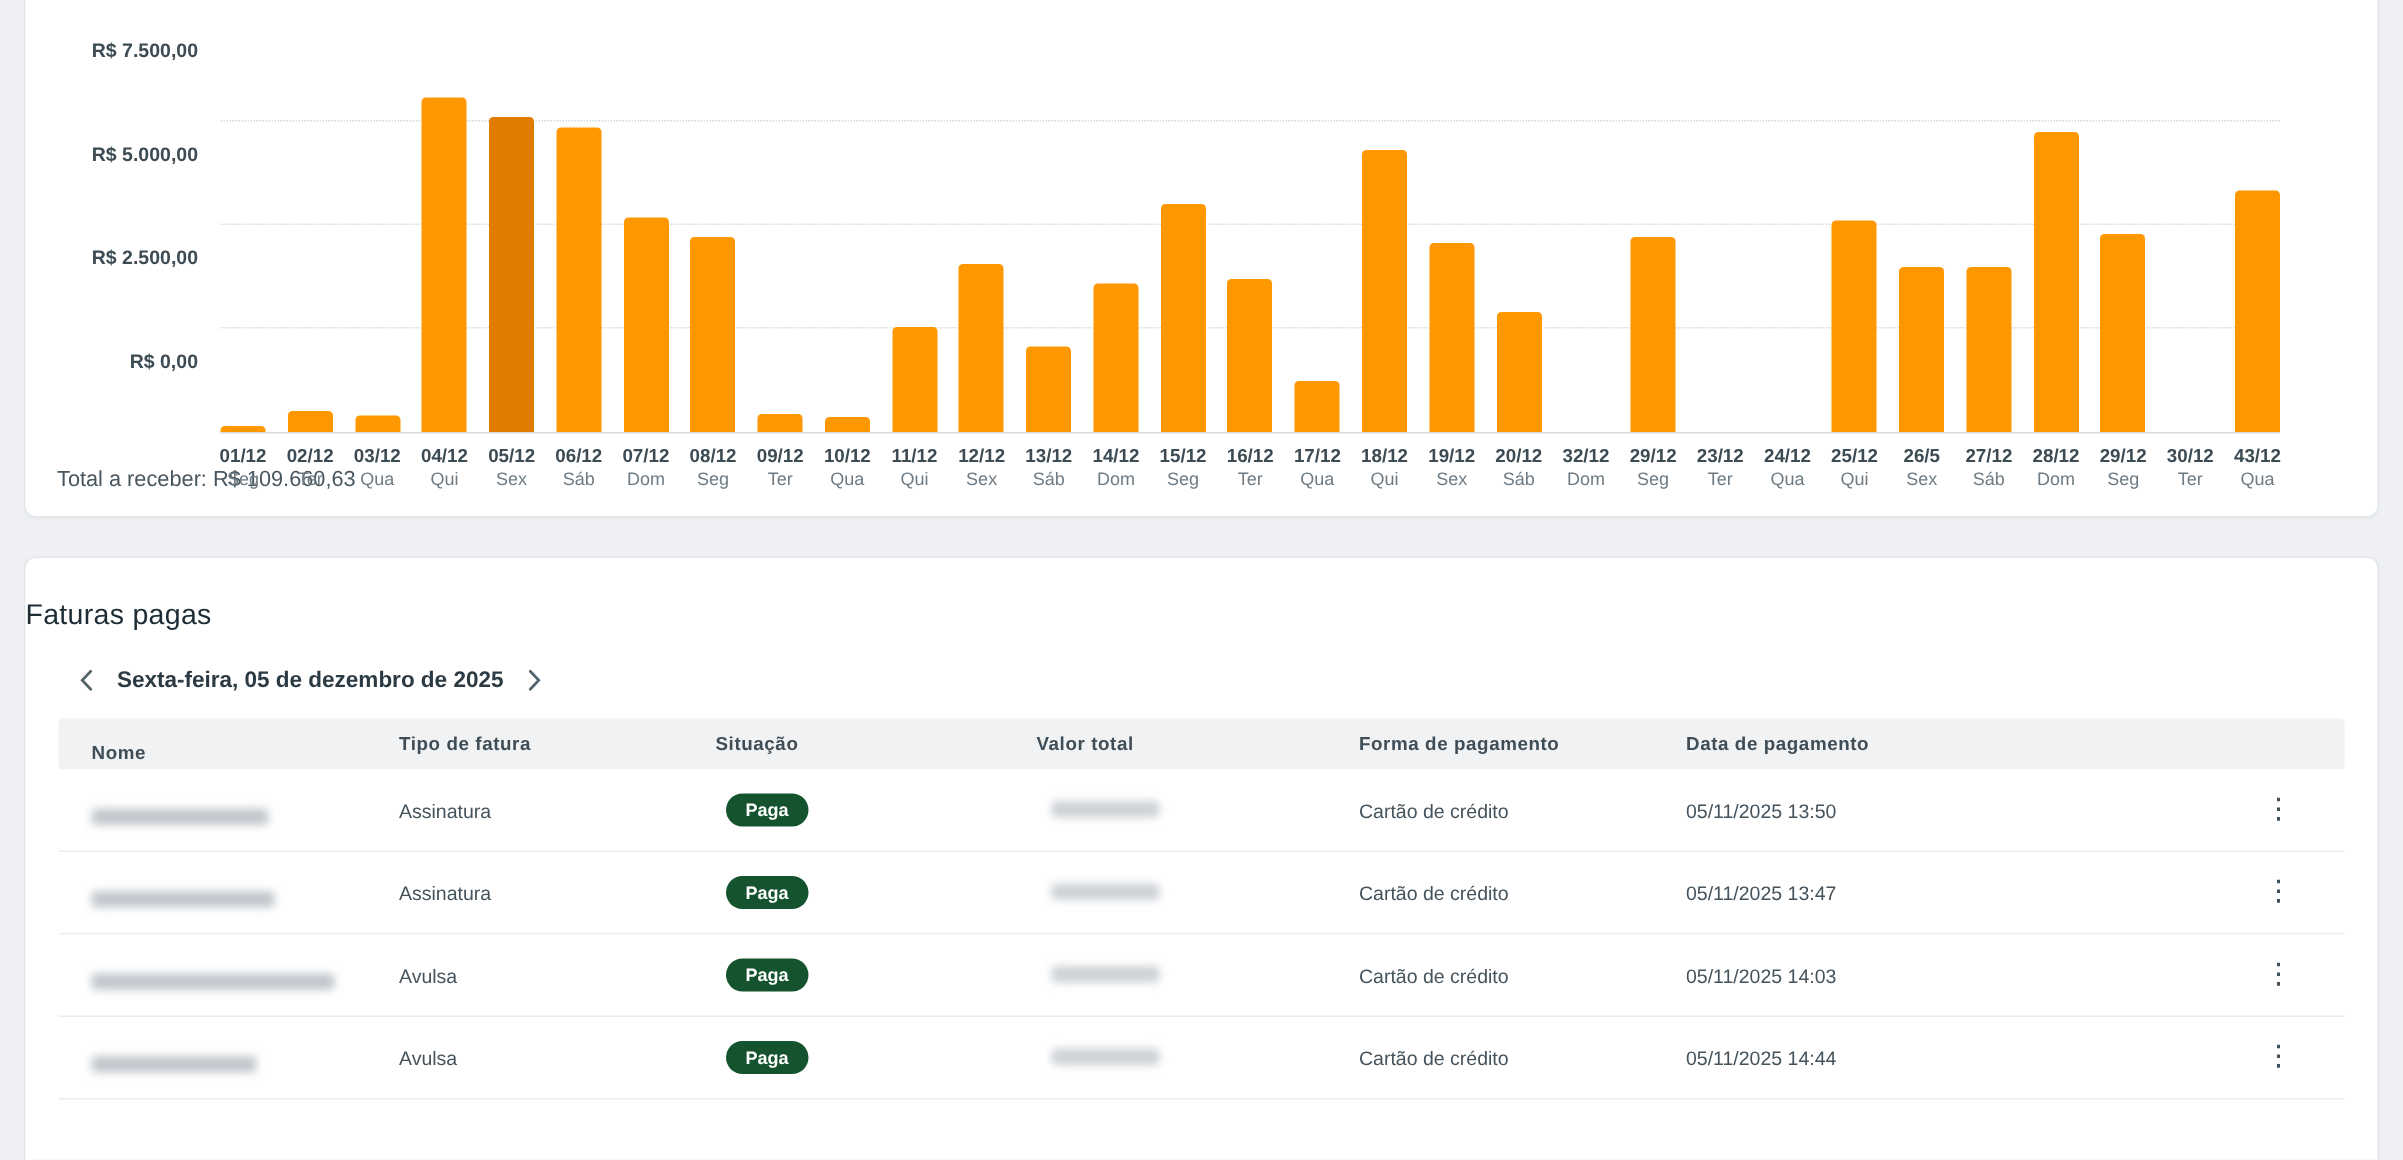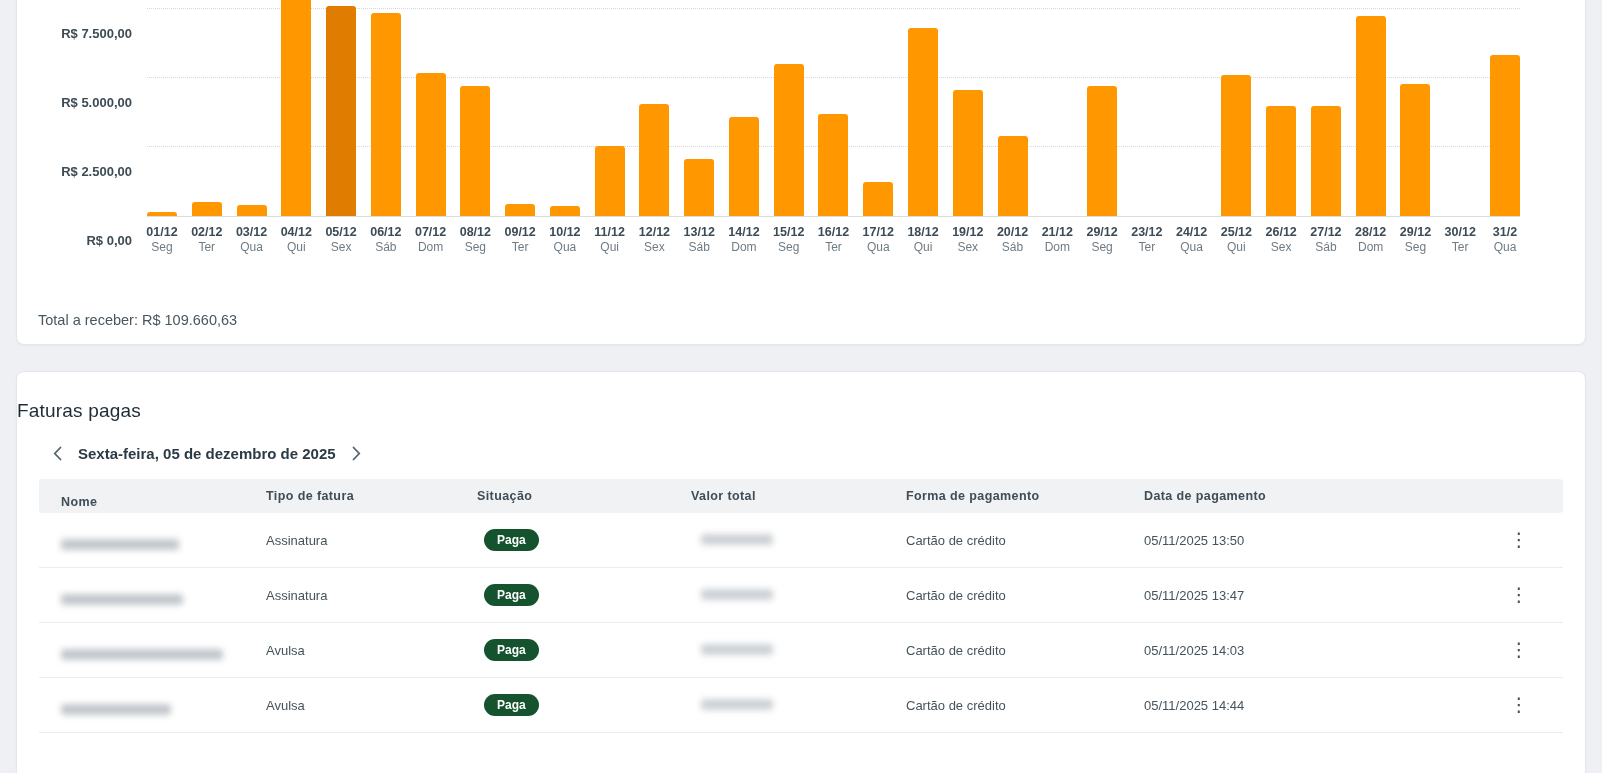--- a/index.html
+++ b/index.html
@@ -19,21 +19,21 @@
   
   .chart-card { margin-top: -14px; padding: 14px 0 16px; }
   .chart { position: relative; height: 295px; }
   .y-axis { position: absolute; left: 0; top: 0; width: 115px; height: 240px; }
   .ytick {
     position: absolute; right: 0; width: 115px; text-align: right;
     font-size: 13px; font-weight: bold; color: #3c4b54; line-height: 16px;
     white-space: nowrap;
   }
   .plot {
-    position: absolute; left: 130px; right: 65px; top: 0; height: 216px;
+    position: absolute; left: 130px; right: 65px; top: 0; height: 288px;
     border-bottom: 1px solid #d9dce1;
   }
   .gridline { position: absolute; left: 0; right: 0; border-top: 1px dotted #d4d8dd; }
   .bars { position: absolute; inset: 0; display: flex; justify-content: space-between; align-items: flex-end; z-index: 1; }
   .bar-slot { position: relative; width: 30px; height: 100%; display: flex; align-items: flex-end; justify-content: center; }
   .bar { width: 30px; border-radius: 3px 3px 0 0; cursor: pointer; }
   .x-label {
     position: absolute; top: 100%; margin-top: 9px; left: 50%;
     transform: translateX(-50%); width: 48px; text-align: center;
   }
@@ -56,21 +56,21 @@
     display: flex; align-items: center; height: 34px;
     background: #f1f2f4; border-radius: 3px;
     font-size: 12.5px; color: #3f4d57; letter-spacing: 0.4px; font-weight: bold;
   }
   .c  { flex: 0 0 auto; }
   .c1 { width: 227px; padding-left: 22px; margin-top: 11px; }
   .c2 { width: 211px; }
   .c3 { width: 214px; }
   .c4 { width: 215px; }
   .c5 { width: 218px; }
-  .c6 { flex: 1 1 auto; margin-left: 20px; }
+  .c6 { flex: 1 1 auto; }
   .c7 { width: 88px; text-align: center; }
   .trow {
     display: flex; align-items: center; height: 55px;
     border-bottom: 1px solid #eaecef;
     font-size: 13px; color: #44535c; background: #fff;
   }
   .redact-name  { width: 130px; height: 11px; }
   .trow:nth-child(1) .redact-name { width: 118px; }
   .trow:nth-child(2) .redact-name { width: 122px; }
   .trow:nth-child(3) .redact-name { width: 162px; }
@@ -235,21 +235,21 @@
           </div>
           <div class="bar-slot">
             <div class="bar" style="height: 80px; background: rgb(255, 152, 0);"></div>
             <div class="x-label">
               <div class="x-date">20/12</div>
               <div class="x-day">Sáb</div>
             </div>
           </div>
           <div class="bar-slot">
             <div class="x-label">
-              <div class="x-date">21/12</div>
+              <div class="x-date">32/12</div>
               <div class="x-day">Dom</div>
             </div>
           </div>
           <div class="bar-slot">
             <div class="bar" style="height: 129.655px; background: rgb(255, 152, 0);"></div>
             <div class="x-label">
               <div class="x-date">29/12</div>
               <div class="x-day">Seg</div>
             </div>
           </div>
@@ -268,21 +268,21 @@
           <div class="bar-slot">
             <div class="bar" style="height: 140.69px; background: rgb(255, 152, 0);"></div>
             <div class="x-label">
               <div class="x-date">25/12</div>
               <div class="x-day">Qui</div>
             </div>
           </div>
           <div class="bar-slot">
             <div class="bar" style="height: 110.345px; background: rgb(255, 152, 0);"></div>
             <div class="x-label">
-              <div class="x-date">26/12</div>
+              <div class="x-date">26/5</div>
               <div class="x-day">Sex</div>
             </div>
           </div>
           <div class="bar-slot">
             <div class="bar" style="height: 110.345px; background: rgb(255, 152, 0);"></div>
             <div class="x-label">
               <div class="x-date">27/12</div>
               <div class="x-day">Sáb</div>
             </div>
           </div>
@@ -302,21 +302,21 @@
           </div>
           <div class="bar-slot">
             <div class="x-label">
               <div class="x-date">30/12</div>
               <div class="x-day">Ter</div>
             </div>
           </div>
           <div class="bar-slot">
             <div class="bar" style="height: 161.379px; background: rgb(255, 152, 0);"></div>
             <div class="x-label">
-              <div class="x-date">31/2</div>
+              <div class="x-date">43/12</div>
               <div class="x-day">Qua</div>
             </div>
           </div>
         </div>
     <div class="gridline" style="bottom: 68.9655px;"></div>
         <div class="gridline" style="bottom: 137.931px;"></div>
         <div class="gridline" style="bottom: 206.897px;"></div>
       </div>
   </div>
   <div class="chart-total">

